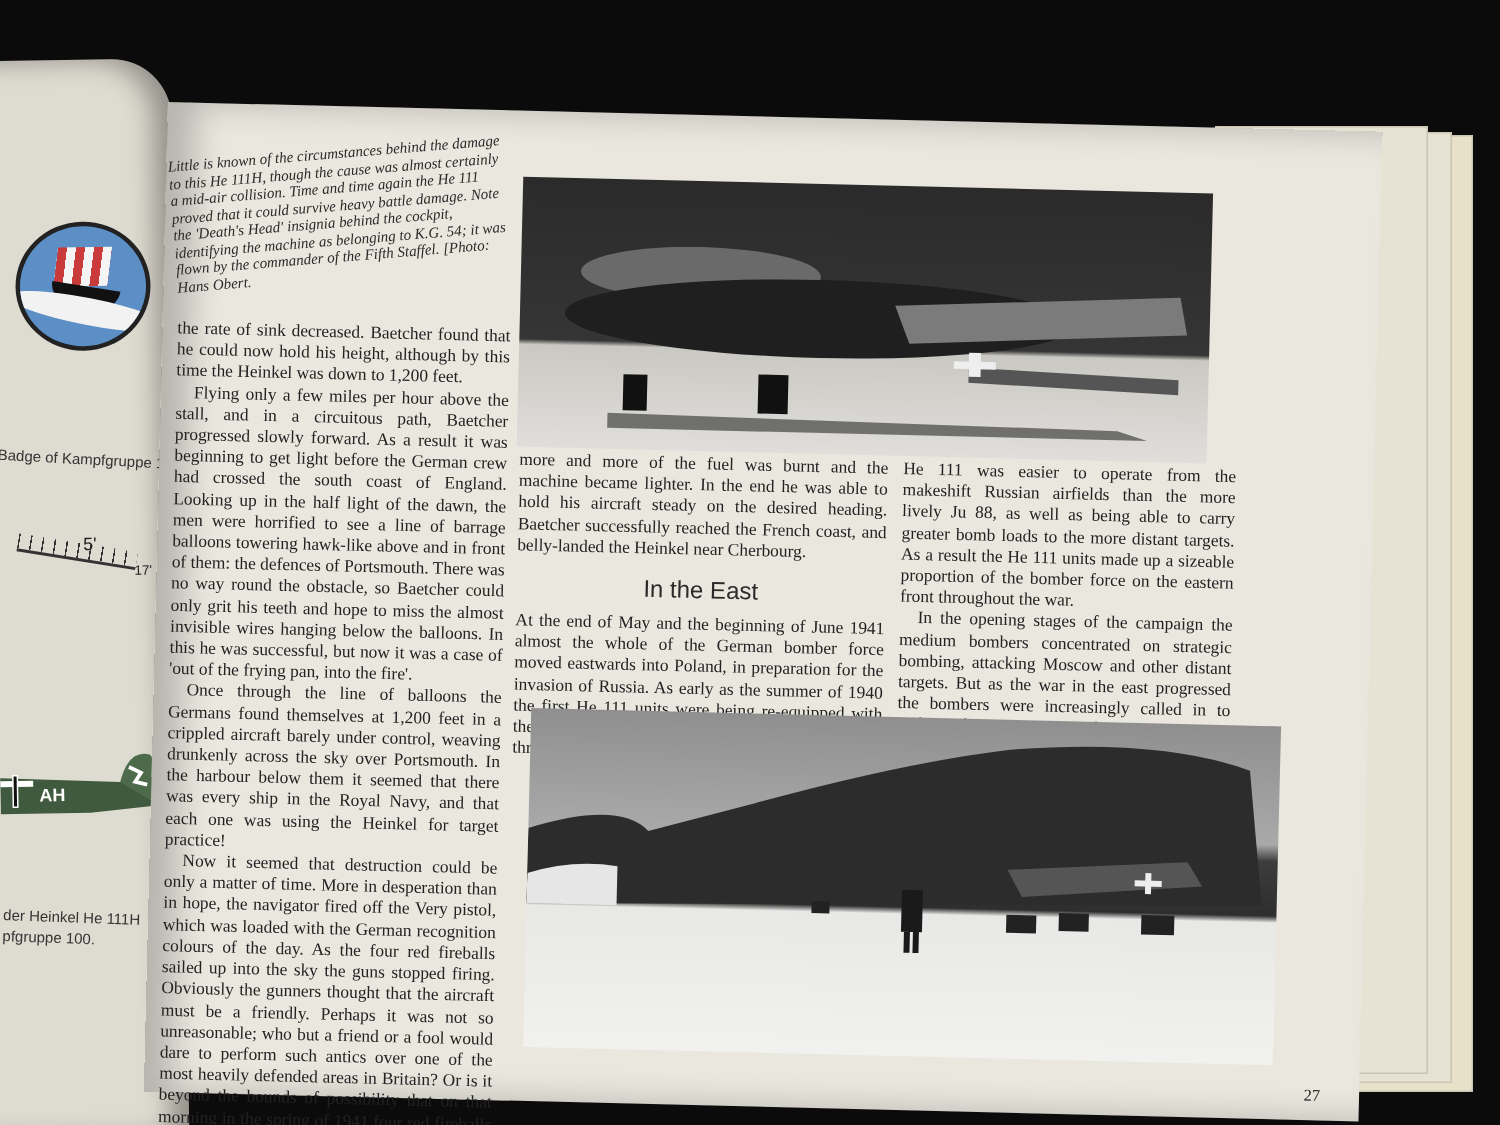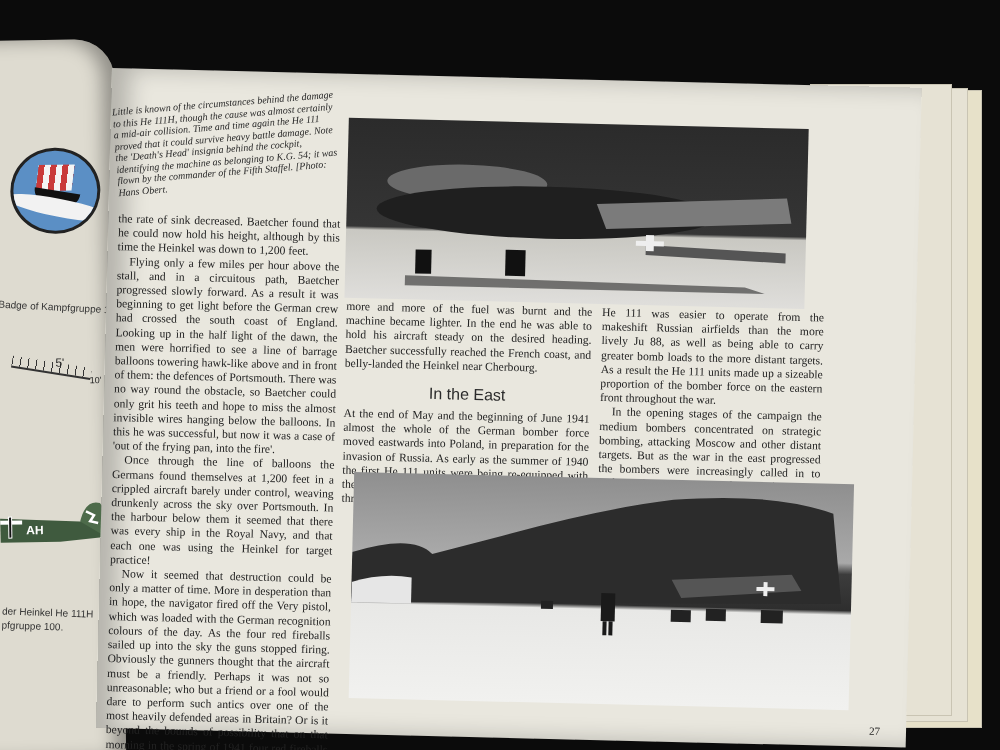--- a/index.html
+++ b/index.html
@@ -33,21 +33,21 @@
 
 <div class="left-page">
   <div class="badge">
     <div class="sail"></div>
     <div class="hull"></div>
     <div class="wave"></div>
   </div>
   <div class="badge-caption">Badge of Kampfgruppe 100</div>
   <div class="scale"></div>
   <div class="scale-label-5">5'</div>
-  <div class="scale-label-10">10'</div>
+  <div class="scale-label-10">17'</div>
   <svg class="plane-profile" viewBox="0 0 112 54">
     <path d="M0 20 L80 24 Q98 26 104 40 L60 44 L0 44 Z" fill="#3f5a3e"></path>
     <path d="M80 24 Q86 2 100 6 Q108 14 106 40 Z" fill="#4d6b4a"></path>
     <rect x="0" y="22" width="22" height="4" fill="#fff"></rect>
     <rect x="8" y="18" width="4" height="22" fill="#fff"></rect>
     <rect x="9" y="19" width="2" height="20" fill="#111"></rect>
     <text x="26" y="36" font-family="Liberation Sans, sans-serif" font-size="12" font-weight="bold" fill="#fff">AH</text>
     <path d="M86 14 l8 4 l-4 6 l8 2" stroke="#fff" stroke-width="2.5" fill="none"></path>
   </svg>
   <div class="plane-caption">

